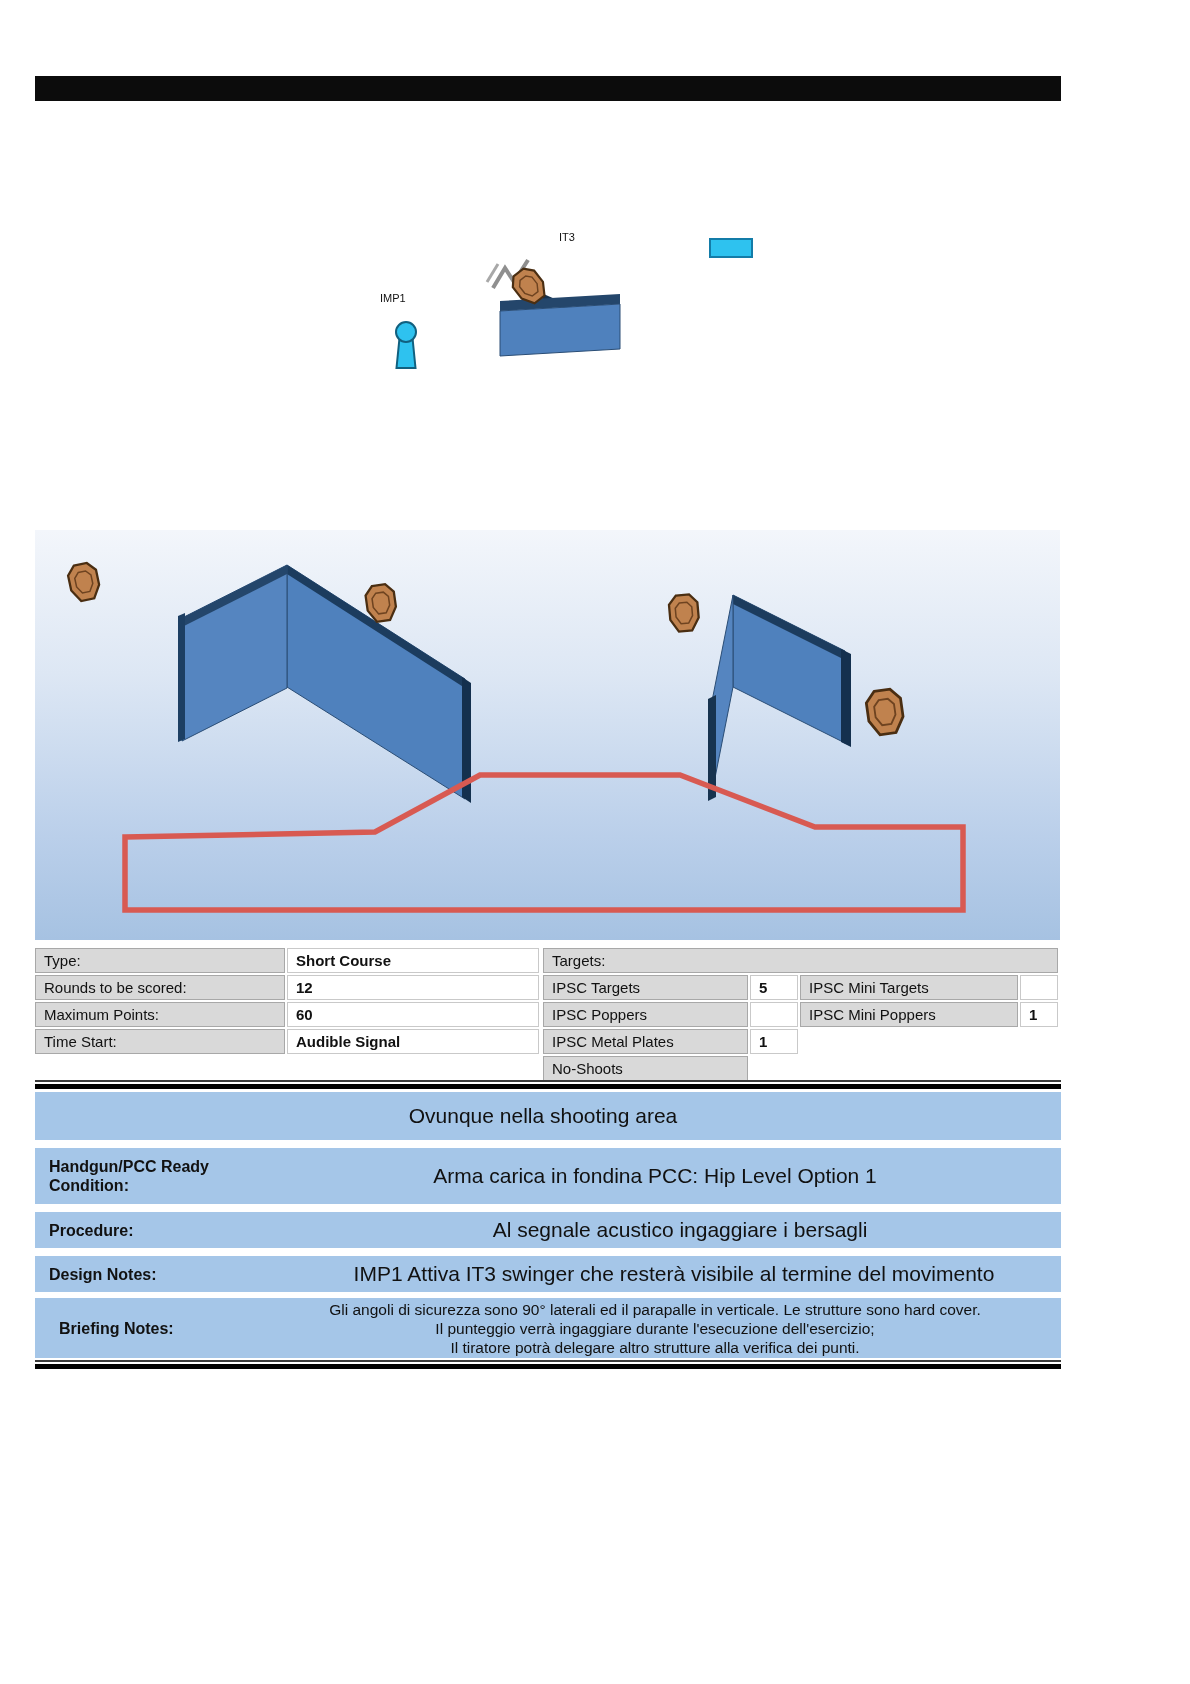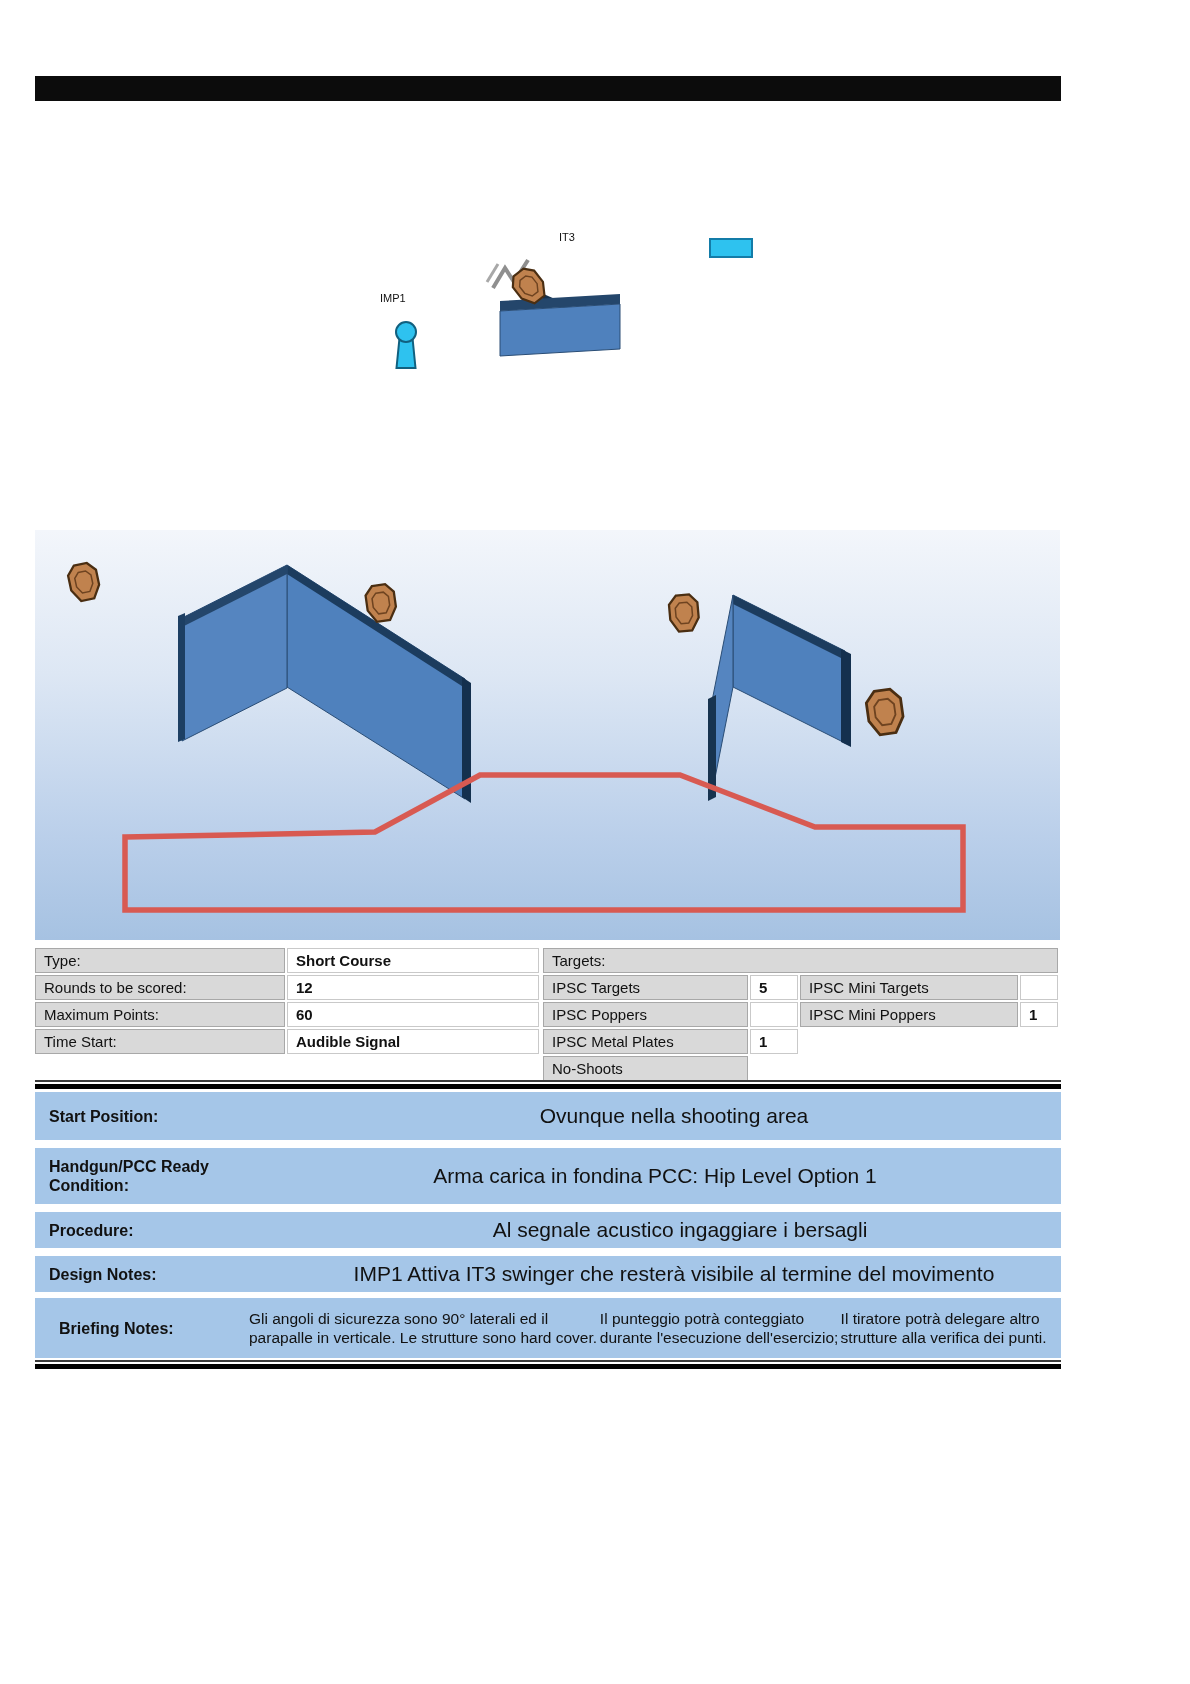--- a/index.html
+++ b/index.html
@@ -36,21 +36,21 @@
   .fill5{width:306px;margin-left:2px;}
 
   .double-line{position:absolute;left:35px;width:1026px;}
   .double-line .thin{height:2px;background:#3c3c3c;}
   .double-line .gapline{height:2px;background:transparent;}
   .double-line .thick{height:5px;background:#000;}
 
   .info-row{position:absolute;left:35px;width:1026px;background:#a5c6e8;display:flex;box-sizing:border-box;}
   .info-label{width:248px;padding-left:14px;font-weight:bold;font-size:16px;color:#111;display:flex;align-items:center;line-height:19px;}
   .info-text{flex:1;display:flex;align-items:center;justify-content:center;text-align:center;font-size:21px;color:#111;padding-right:10px;}
-  .info-text-col{flex:1;display:flex;flex-direction:row;align-items:center;justify-content:center;font-size:15.5px;color:#111;line-height:19px;}
+  .info-text-col{flex:1;display:flex;flex-direction:column;align-items:center;justify-content:center;font-size:15.5px;color:#111;line-height:19px;}
 
   .row-start{top:1092px;height:48px;}
   .row-ready{top:1148px;height:56px;}
   .row-proc{top:1212px;height:36px;gap:12px;}
   .row-design{top:1256px;height:36px;}
   .row-brief{top:1298px;height:60px;}
 </style>
 </head>
 <body>
 
@@ -168,21 +168,20 @@
 
   </div>
 
   <div class="double-line" style="top:1080px">
     <div class="thin"></div>
       <div class="gapline"></div>
       <div class="thick"></div>
   </div>
 
   <div class="info-row row-start">
-    <div class="info-label">Start Position:</div>
     <div class="info-text">Ovunque nella shooting area</div>
   </div>
 
   <div class="info-row row-ready">
     <div class="info-label" style="width:210px">Handgun/PCC Ready Condition:</div>
     <div class="info-text">Arma carica in fondina PCC: Hip Level Option 1</div>
   </div>
 
   <div class="info-row row-proc">
     <div class="info-label">Procedure:</div>
@@ -191,21 +190,21 @@
 
   <div class="info-row row-design">
     <div class="info-label">Design Notes:</div>
     <div class="info-text">IMP1 Attiva IT3 swinger che resterà visibile al termine del movimento</div>
   </div>
 
   <div class="info-row row-brief">
     <div class="info-label" style="width:190px;padding-left:24px">Briefing Notes:</div>
     <div class="info-text-col">
       <div>Gli angoli di sicurezza sono 90° laterali ed il parapalle in verticale. Le strutture sono hard cover.</div>
-      <div>Il punteggio potrà conteggiato durante l'esecuzione dell'esercizio;</div>
+      <div>Il punteggio verrà ingaggiare durante l'esecuzione dell'esercizio;</div>
       <div>Il tiratore potrà delegare altro strutture alla verifica dei punti.</div>
     </div>
   </div>
 
   <div class="double-line" style="top:1360px">
     <div class="thin"></div>
       <div class="gapline"></div>
       <div class="thick"></div>
   </div>
 

